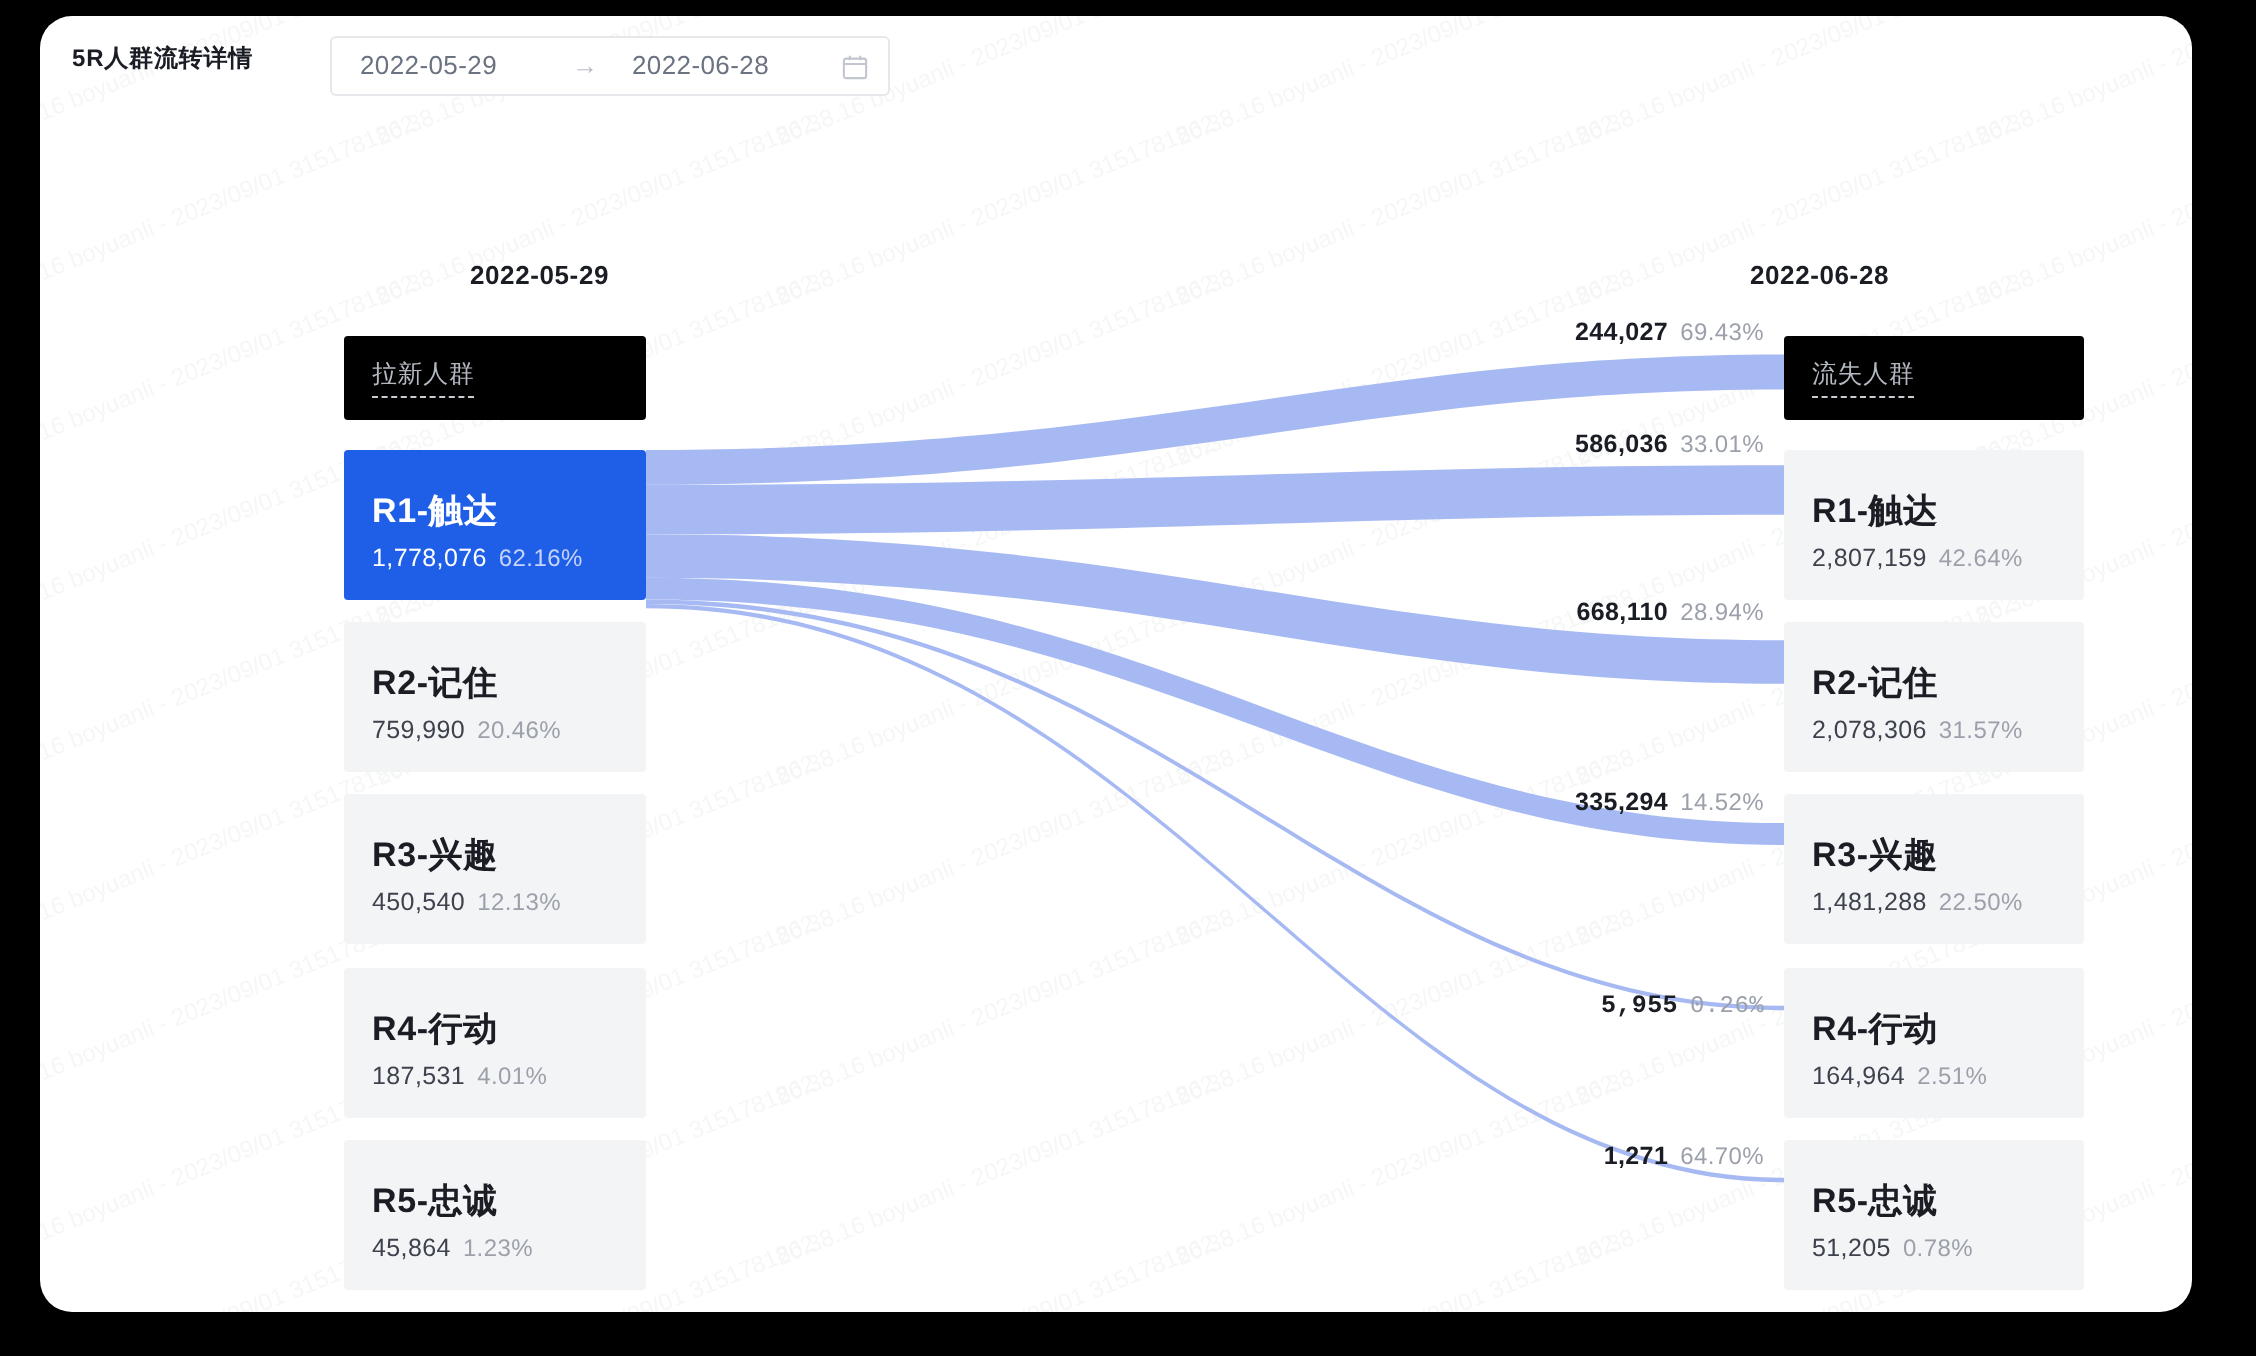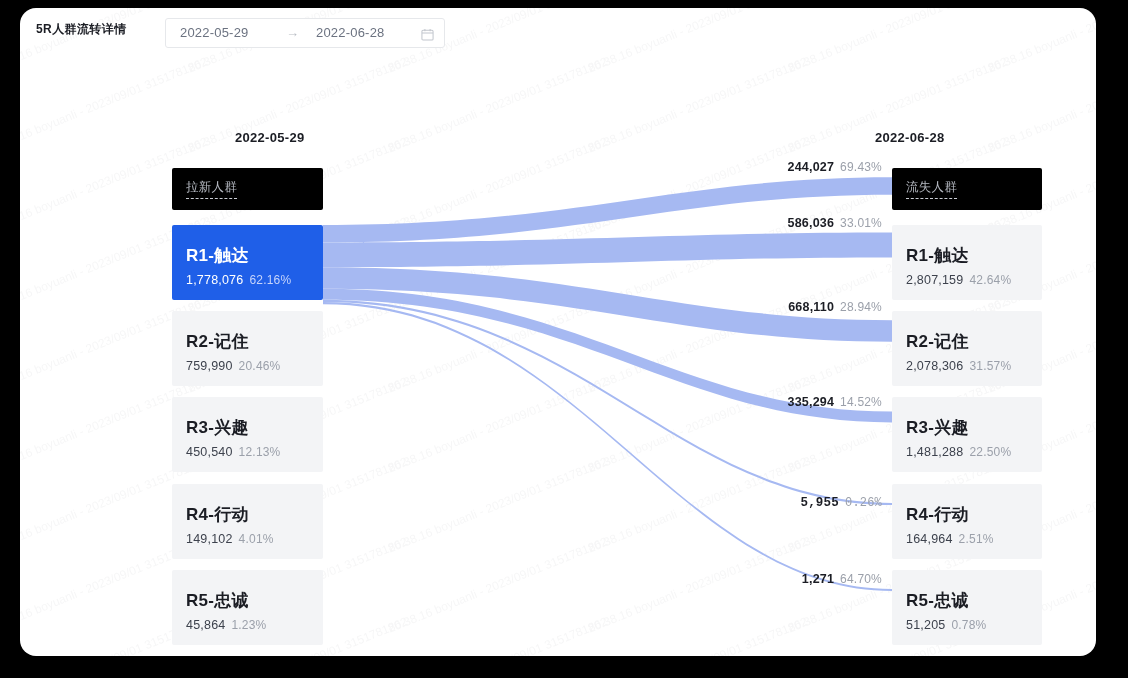--- a/index.html
+++ b/index.html
@@ -343,21 +343,21 @@
           <div class="node" style="left: 152px; top: 211px; width: 151px; height: 75px;">
             <div class="node-title" style="top: 19px;">R2-记住</div>
             <div class="node-metrics" style="top: 45px;"><span class="node-value">759,990</span><span class="node-pct">20.46%</span></div>
           </div>
           <div class="node" style="left: 152px; top: 297px; width: 151px; height: 75px;">
             <div class="node-title" style="top: 19px;">R3-兴趣</div>
             <div class="node-metrics" style="top: 45px;"><span class="node-value">450,540</span><span class="node-pct">12.13%</span></div>
           </div>
           <div class="node" style="left: 152px; top: 384px; width: 151px; height: 75px;">
             <div class="node-title" style="top: 19px;">R4-行动</div>
-            <div class="node-metrics" style="top: 45px;"><span class="node-value">149,102</span><span class="node-pct">4.01%</span></div>
+            <div class="node-metrics" style="top: 45px;"><span class="node-value">187,531</span><span class="node-pct">4.01%</span></div>
           </div>
           <div class="node" style="left: 152px; top: 470px; width: 151px; height: 75px;">
             <div class="node-title" style="top: 19px;">R5-忠诚</div>
             <div class="node-metrics" style="top: 45px;"><span class="node-value">45,864</span><span class="node-pct">1.23%</span></div>
           </div>
         </div>
       <div id="right-nodes">
           <div class="node ghost" style="left: 872px; top: 68px; width: 150px; height: 42px;">
             <div class="ghost-label" style="top: 11px;">流失人群</div>
           </div>

